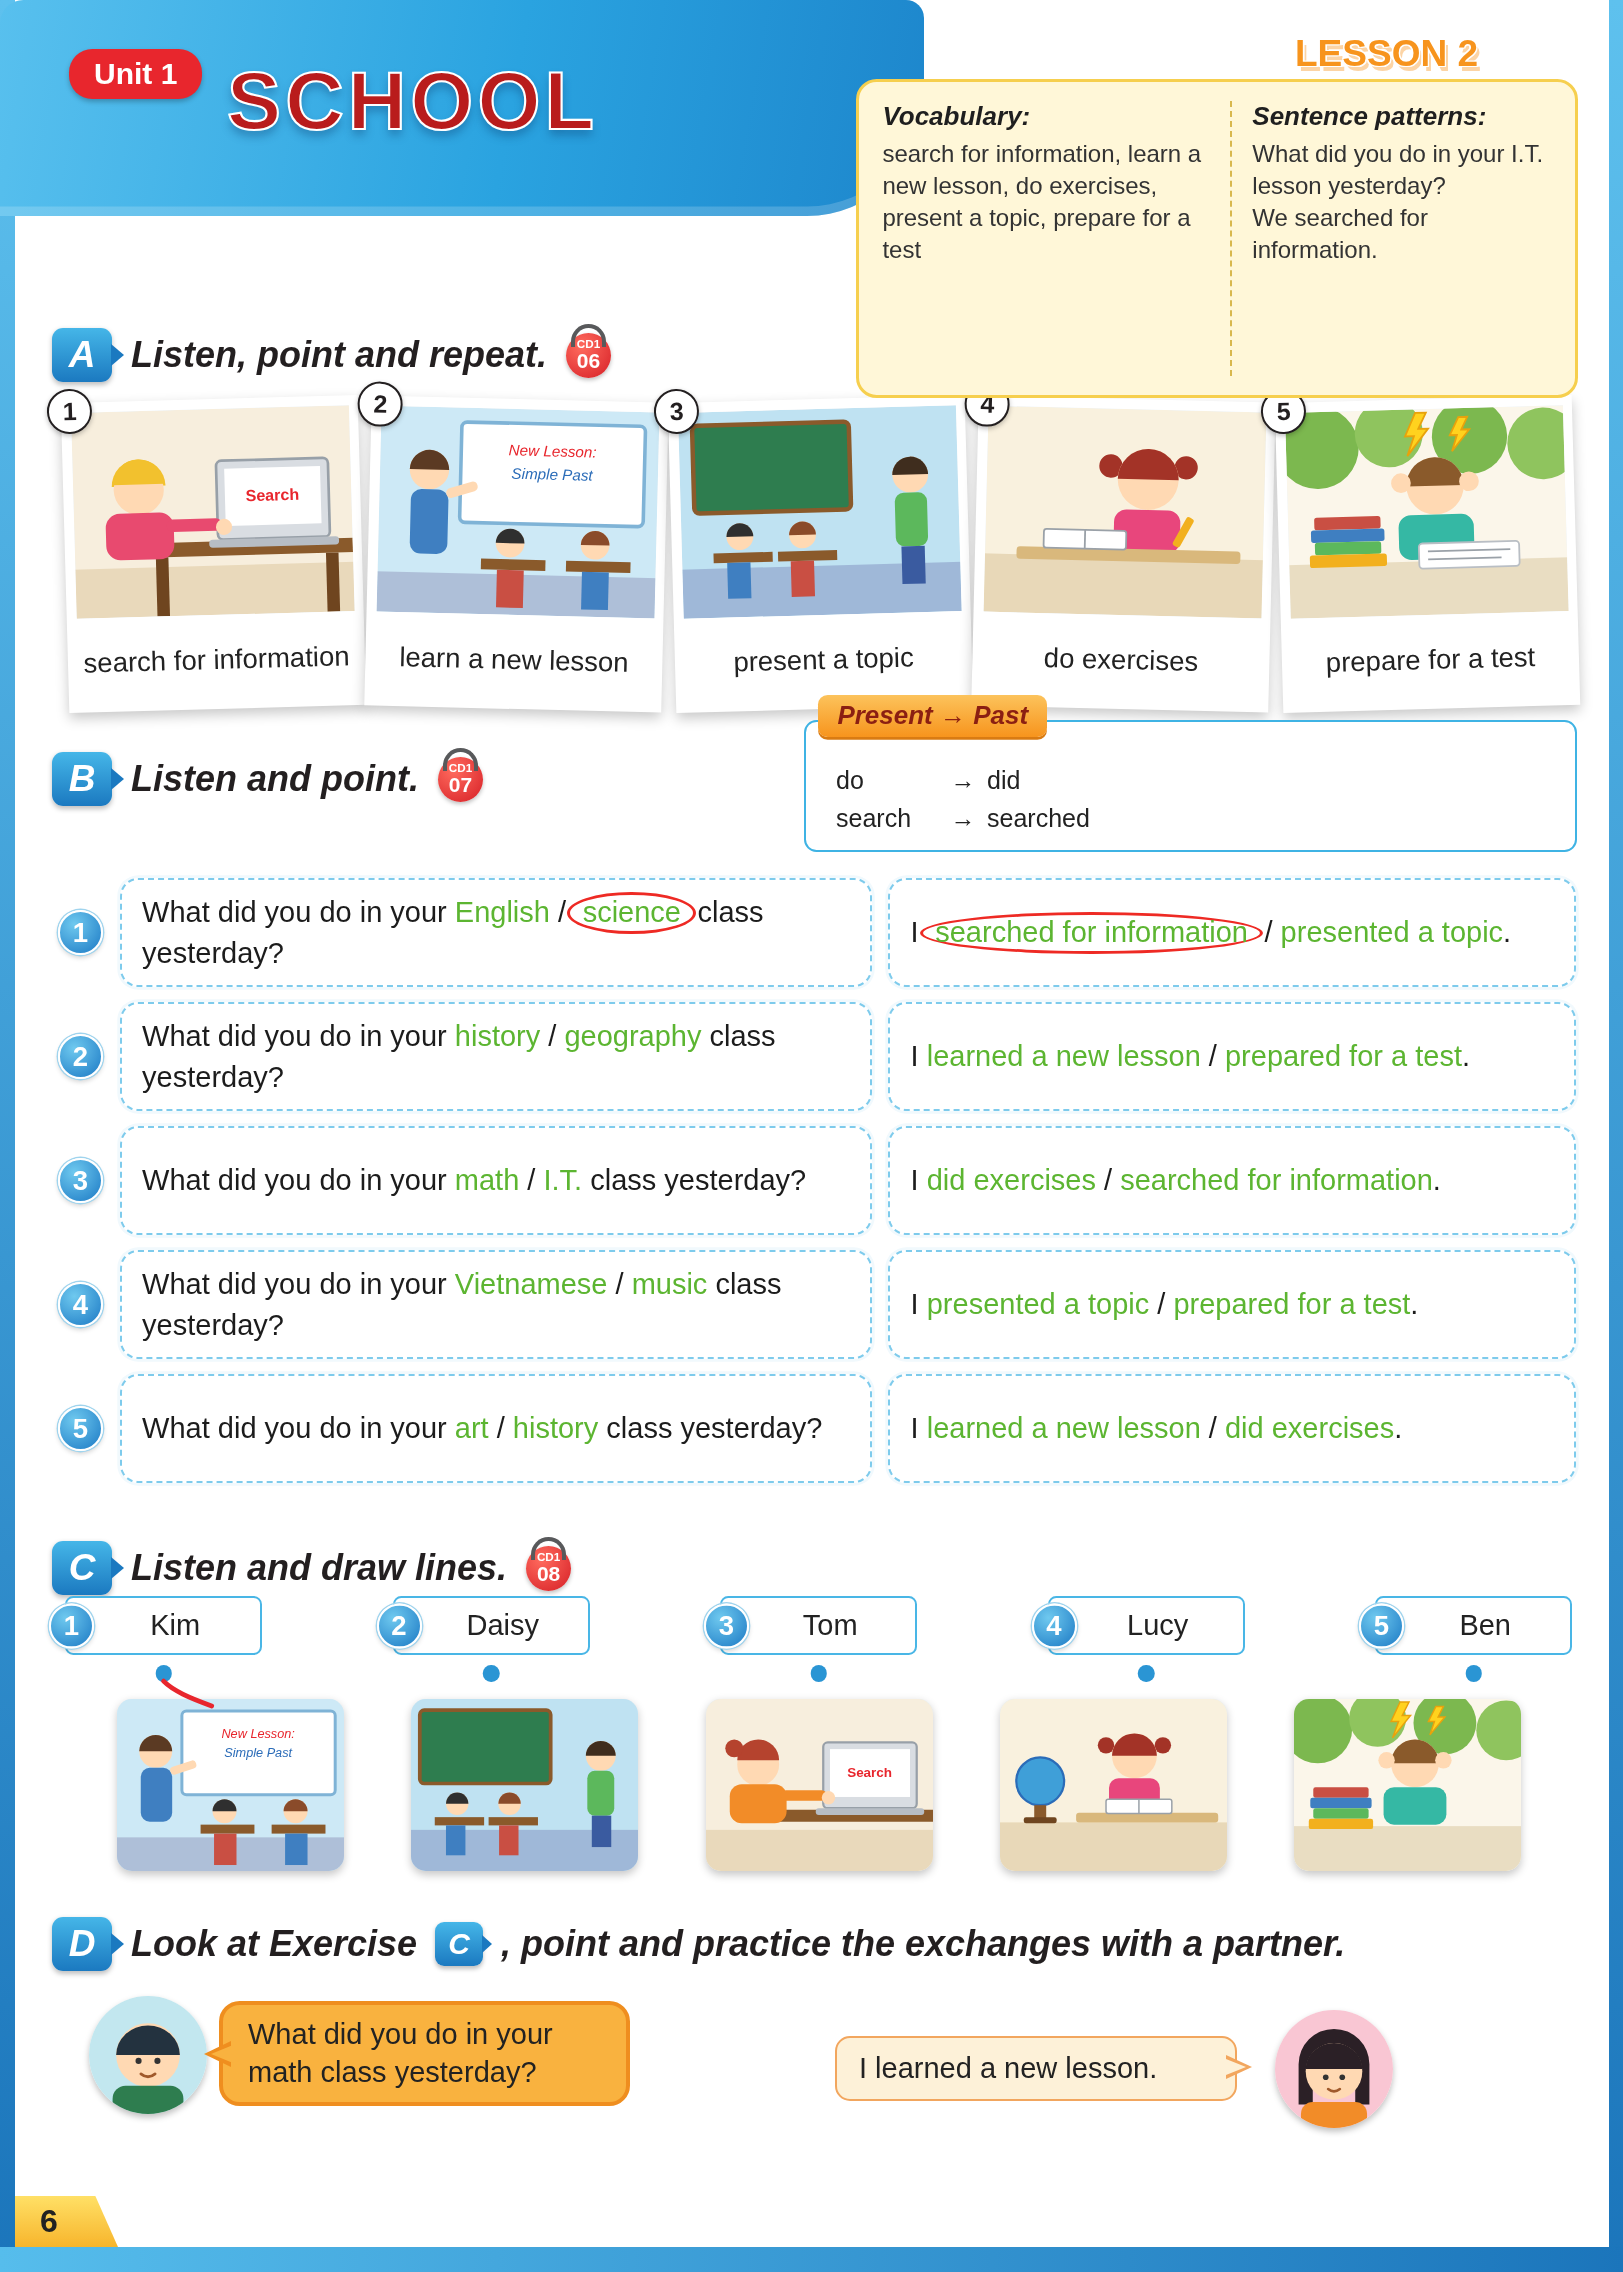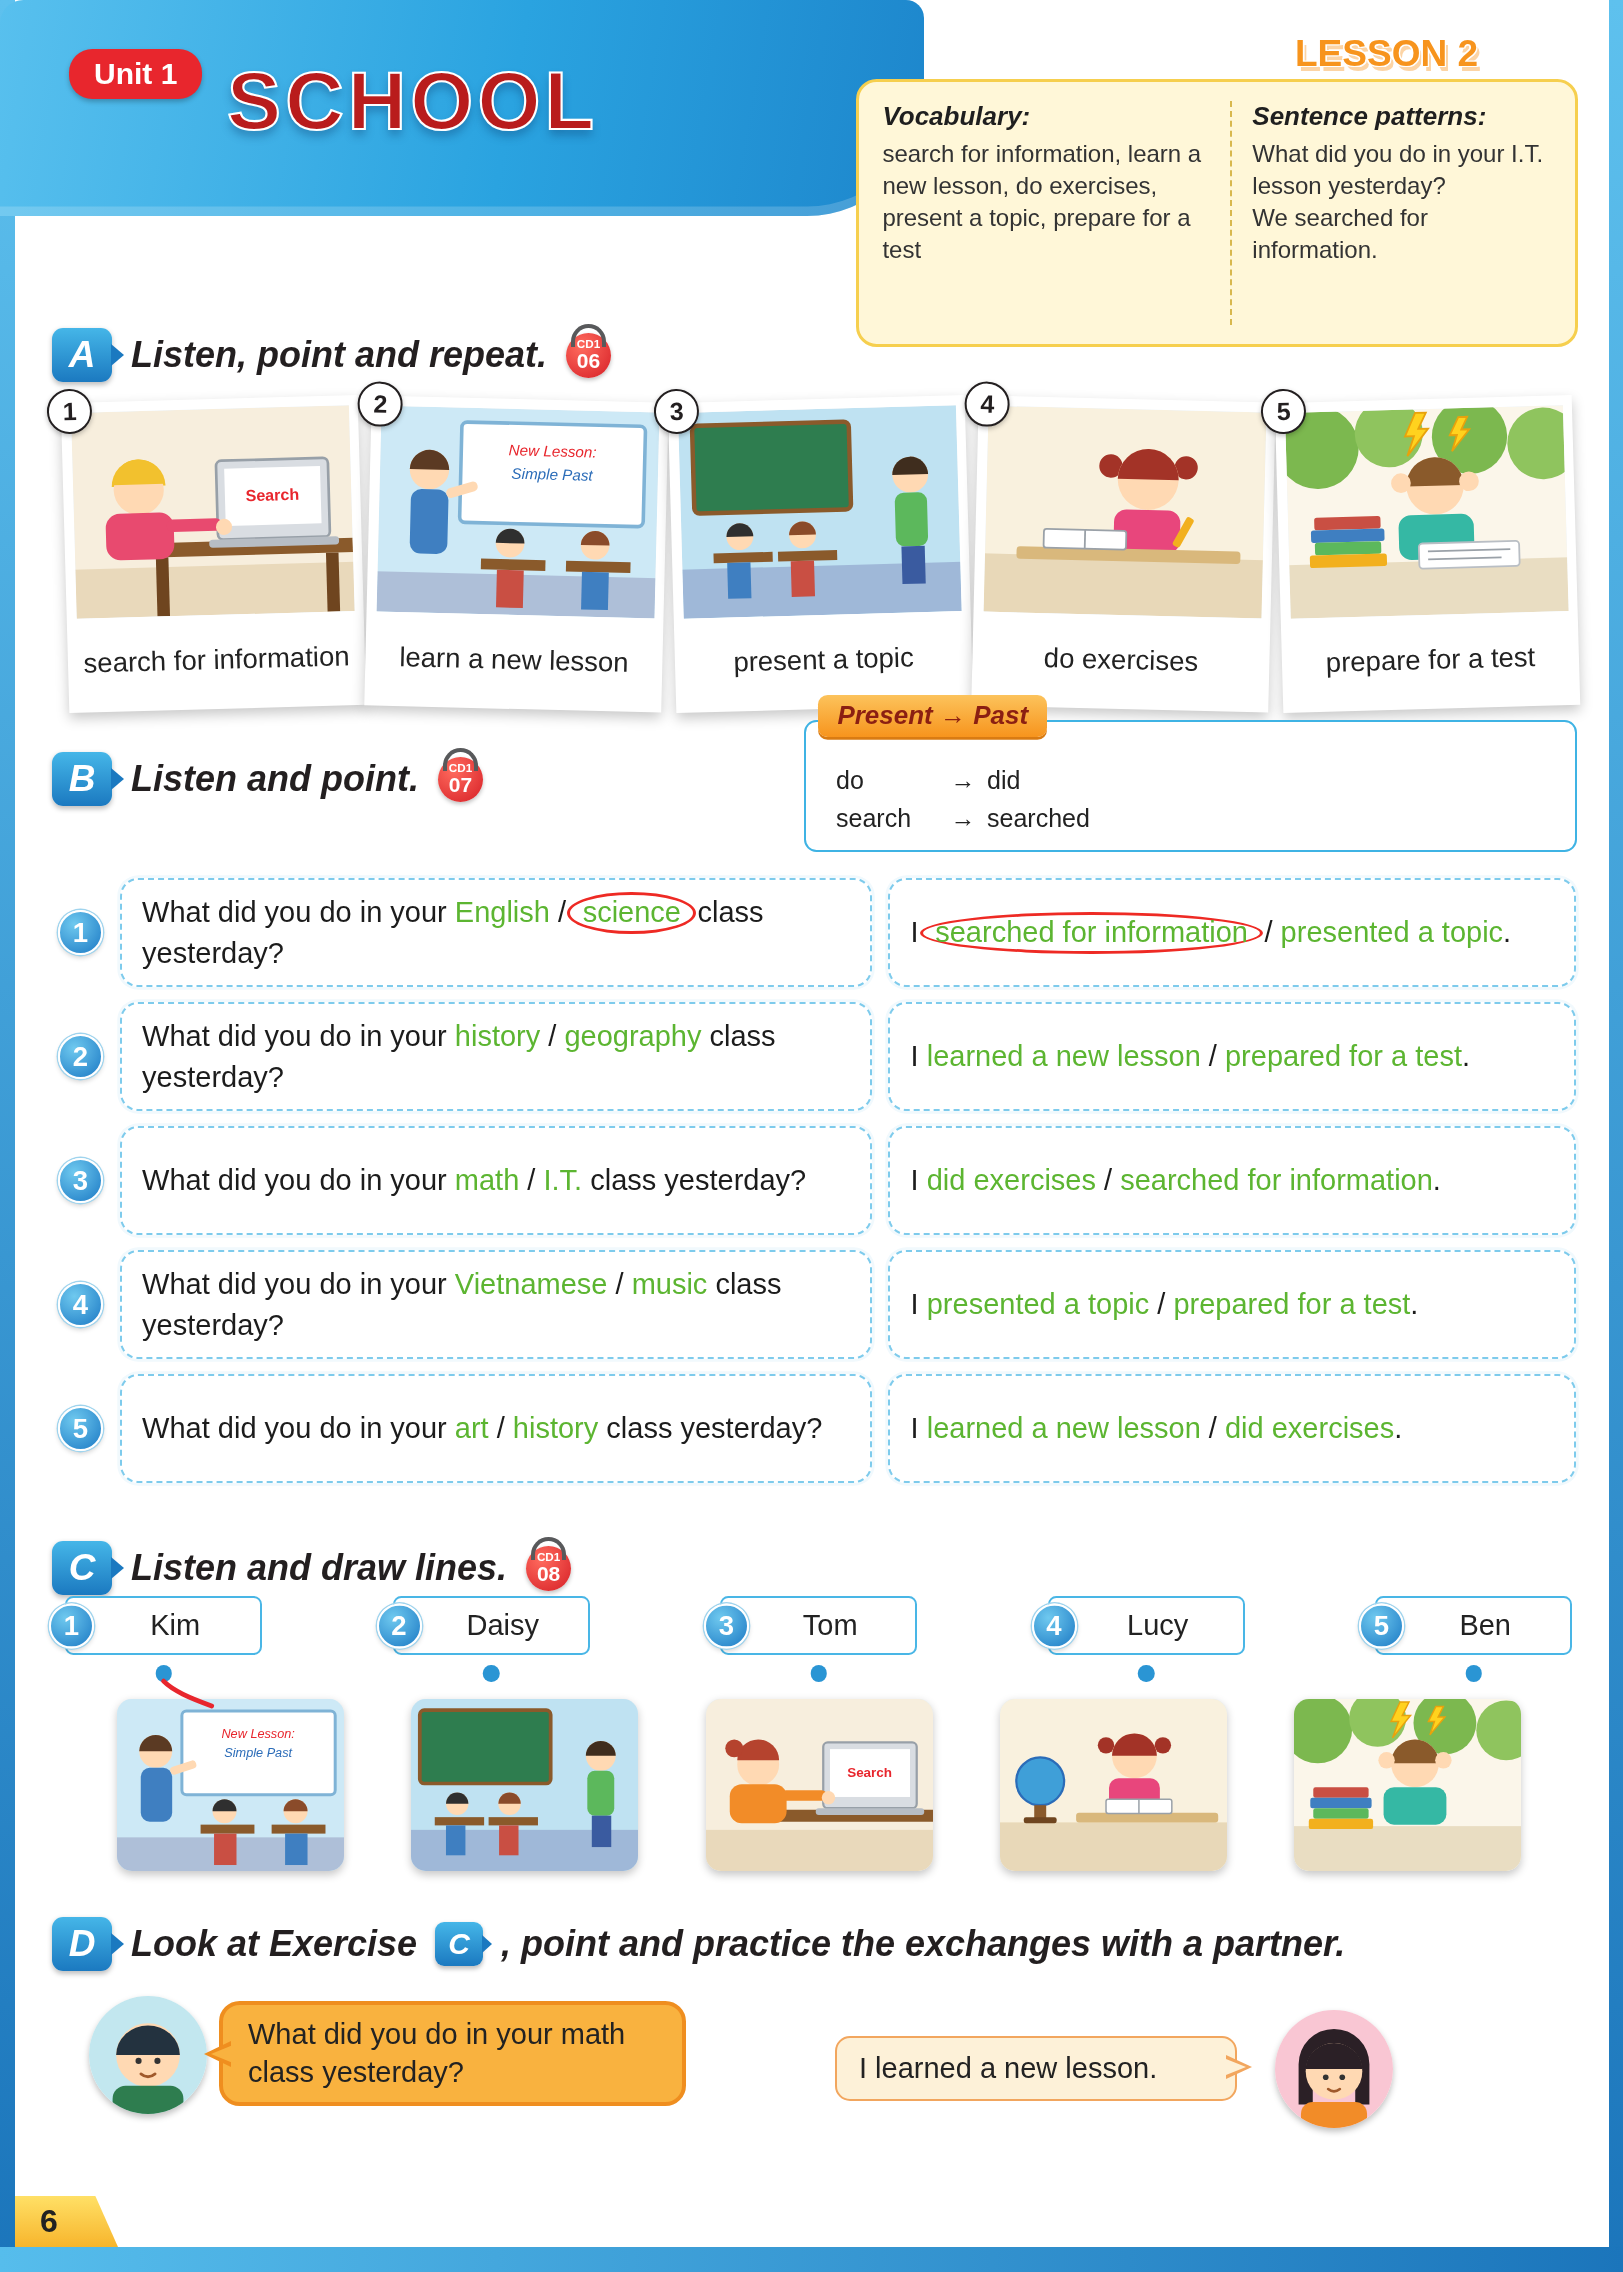--- a/index.html
+++ b/index.html
@@ -8,21 +8,21 @@
   .edge{position:absolute;top:0;bottom:0;width:15px;background:linear-gradient(180deg,#5ec1ee,#1b75bb);z-index:1;}
   .edge.left{left:0}.edge.right{right:0}
   .bottombar{position:absolute;left:0;right:0;bottom:0;height:26px;background:linear-gradient(90deg,#56bdec,#1b75bb);z-index:6;}
   
   .banner{position:absolute;left:0;top:0;width:924px;height:216px;background:linear-gradient(100deg,#58c0ee 0%,#2aa3e0 55%,#1d86cc 100%);border-radius:23.4px 18px 117px 0;z-index:2;box-shadow:inset 0 -9.6px 0 rgba(255,255,255,.18);}
   .unit-badge{position:absolute;left:69px;top:49px;background:#e8262d;color:#fff;font-weight:800;font-size:30px;padding:8.2px 25px;border-radius:23.4px;box-shadow:0 2.7px 5.5px rgba(0,0,0,.25);}
   .school-title{position:absolute;left:227px;top:55px;font-size:81px;font-weight:800;color:#b91c1c;letter-spacing:4.1px;-webkit-text-stroke:2.1px #ffffff;text-shadow:0 5.5px 9.6px rgba(10,60,110,.4);}
   .lesson-label{position:absolute;left:1295px;top:33px;font-size:37px;font-weight:800;color:#f7941d;z-index:5;
     text-shadow:-1.4px -1.4px 0 #fff,1.4px -1.4px 0 #fff,-1.4px 1.4px 0 #fff,1.4px 1.4px 0 #fff,3.4px 4.8px 0 rgba(247,148,29,.4);}
   
-  .info-box{position:absolute;left:856px;top:79px;width:722px;height:268px;background:#fff7d8;border:3.4px solid #f6cf4e;border-radius:20.6px;display:flex;padding:19px 23.4px;box-sizing:border-box;z-index:4;}
+  .info-box{position:absolute;left:856px;top:79px;width:722px;height:319px;background:#fff7d8;border:3.4px solid #f6cf4e;border-radius:20.6px;display:flex;padding:19px 23.4px;box-sizing:border-box;z-index:4;}
   .info-col{flex:1.05;padding-right:16.5px;}
   .info-col.second{flex:0.95;border-left:2.1px dashed #d8b84e;padding-left:20.6px;padding-right:0;}
   .info-title{font-weight:800;font-style:italic;font-size:26px;color:#1f1f1f;margin-bottom:5.5px;}
   .info-text{font-size:24px;color:#333;line-height:1.34;}
   
   .sec-head{position:absolute;display:flex;align-items:center;gap:19px;z-index:3;}
   .sec-head h2{font-size:36px;font-weight:800;font-style:italic;color:#231f20;margin:0;display:flex;align-items:center;gap:11px;text-align:right;}
   .sec-badge{position:relative;width:60px;height:54px;background:linear-gradient(180deg,#45b6e8,#1b79c0);border-radius:11px;color:#fff;font-weight:800;font-style:italic;font-size:37px;display:flex;align-items:center;justify-content:center;box-shadow:0 2.7px 5.5px rgba(0,0,0,.25);flex:0 0 auto;}
   .sec-badge::after{content:'';position:absolute;right:-11.7px;top:50%;transform:translateY(-50%);border-left:13.7px solid #1b79c0;border-top:11.7px solid transparent;border-bottom:11.7px solid transparent;}
   .inline-badge{position:relative;width:48px;height:44px;background:linear-gradient(180deg,#45b6e8,#1b79c0);border-radius:9px;color:#fff;font-weight:800;font-style:italic;font-size:30px;display:inline-flex;align-items:center;justify-content:center;margin:0 6.9px;box-shadow:0 2.1px 4.1px rgba(0,0,0,.25);}
@@ -66,21 +66,21 @@
   .name-num{position:absolute;left:-18px;top:50%;transform:translateY(-50%);}
   .name-dot{position:absolute;left:50%;top:calc(100% + 12.4px);transform:translateX(-50%);width:16.5px;height:16.5px;border-radius:50%;background:#2a95d4;}
   .thumbs-row{position:absolute;left:117px;top:1699px;right:103px;display:flex;justify-content:space-between;z-index:3;}
   .thumb{width:227px;height:172px;border-radius:15px;overflow:hidden;box-shadow:0 3.4px 8.2px rgba(0,0,0,.22);background:#dfeef7;}
   .draw-overlay{position:absolute;left:0;top:0;width:1624px;height:2273px;pointer-events:none;z-index:4;}
   
   .avatar{position:absolute;width:118px;height:118px;border-radius:50%;overflow:hidden;box-shadow:0 3.4px 6.9px rgba(0,0,0,.25);z-index:3;}
   #avatar-boy{left:89px;top:1996px;}
   #avatar-girl{left:1275px;top:2010px;}
   .bubble{position:absolute;display:flex;align-items:center;box-sizing:border-box;z-index:3;}
-  .bubble-left{left:219px;top:2001px;width:467px;min-height:104px;background:#f9b23f;border:4.1px solid #ef8e1f;border-radius:20.6px;padding:11px 25px;}
+  .bubble-left{left:219px;top:2001px;width:411px;min-height:104px;background:#f9b23f;border:4.1px solid #ef8e1f;border-radius:20.6px;padding:11px 25px;}
   .bubble-left::before{content:'';position:absolute;left:-32px;top:36px;border:13.7px solid transparent;border-right:27.5px solid #ef8e1f;}
   .bubble-left::after{content:'';position:absolute;left:-20.6px;top:40px;border:9.6px solid transparent;border-right:22px solid #f9b23f;}
   .bubble-right{left:835px;top:2036px;width:402px;min-height:65px;background:#fdf1d8;border:2.7px solid #f2a65e;border-radius:15px;padding:6.9px 22px;}
   .bubble-right::before{content:'';position:absolute;right:-29px;top:16.5px;border:12.4px solid transparent;border-left:26px solid #f2a65e;}
   .bubble-right::after{content:'';position:absolute;right:-19px;top:20.6px;border:8.2px solid transparent;border-left:20.6px solid #fdf1d8;}
   .bubble-text{font-size:29px;color:#222;line-height:1.3;}
   
   .page-tab{position:absolute;left:15px;bottom:26px;width:103px;height:51px;background:linear-gradient(180deg,#ffe066,#f7b52c);clip-path:polygon(0 0,78% 0,100% 100%,0 100%);display:flex;align-items:center;padding-left:25px;font-size:32px;font-weight:700;color:#222;box-sizing:border-box;z-index:6;}
 </style>
 </head>

